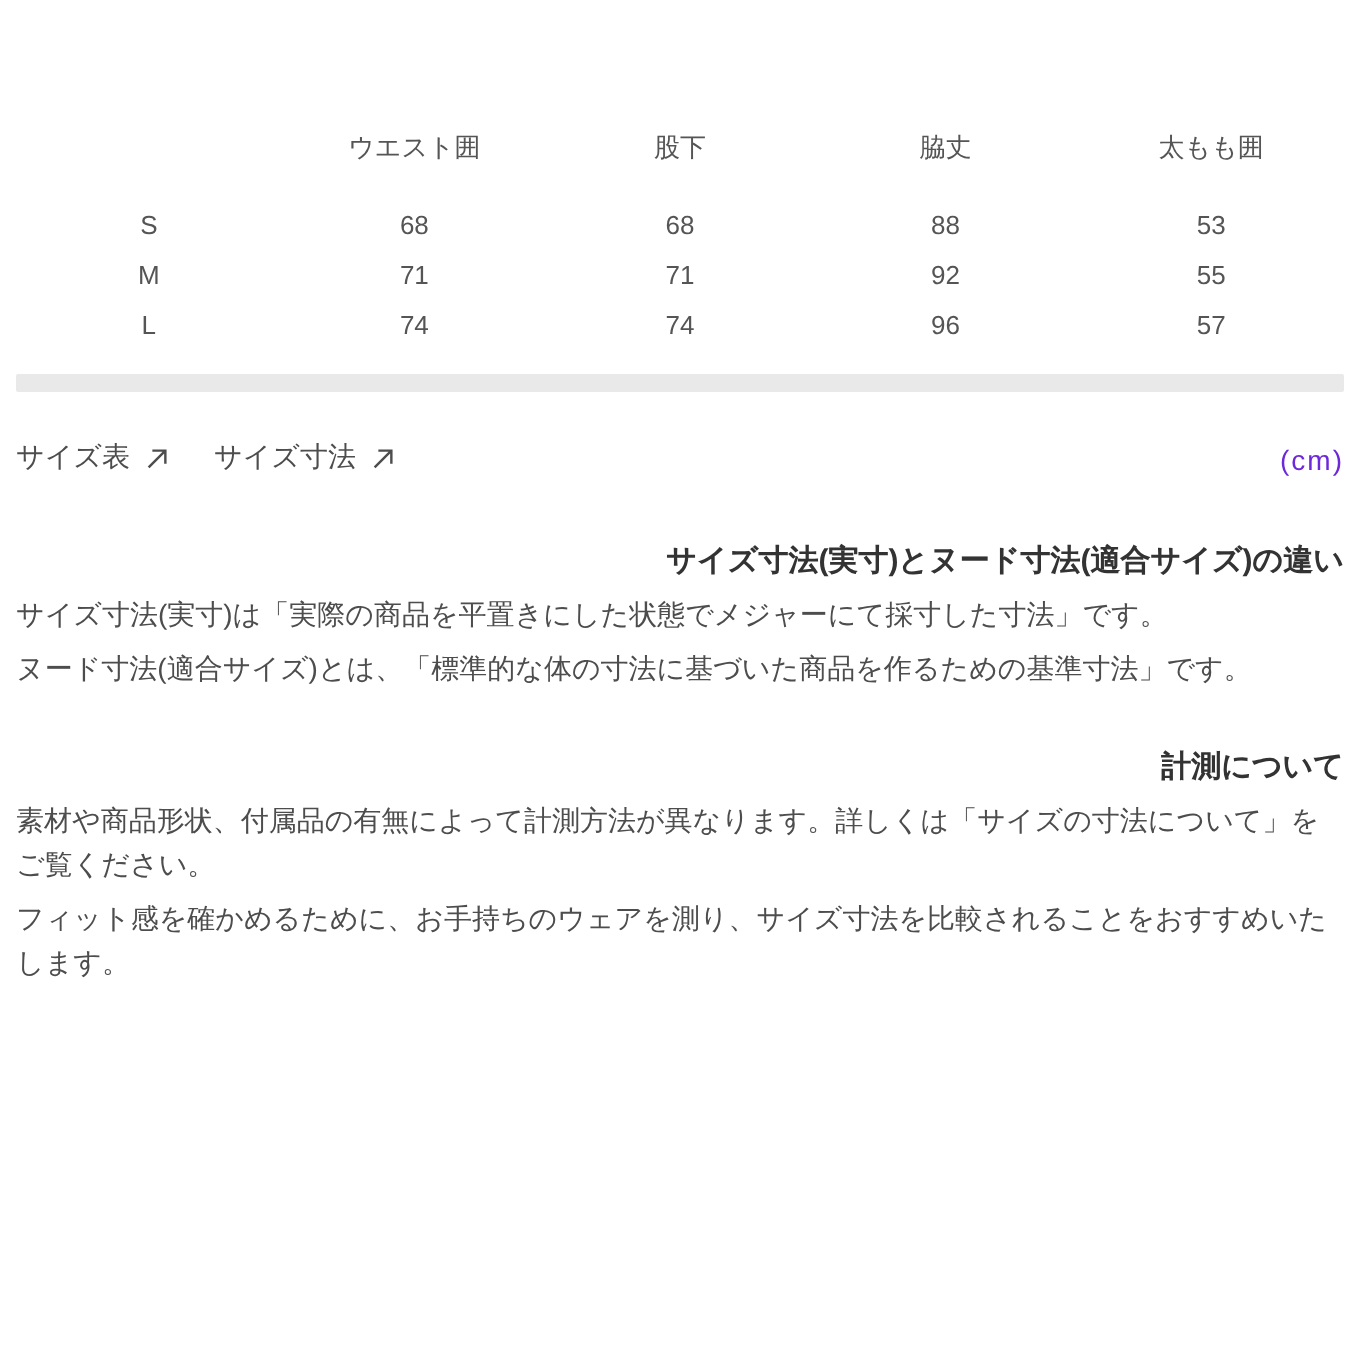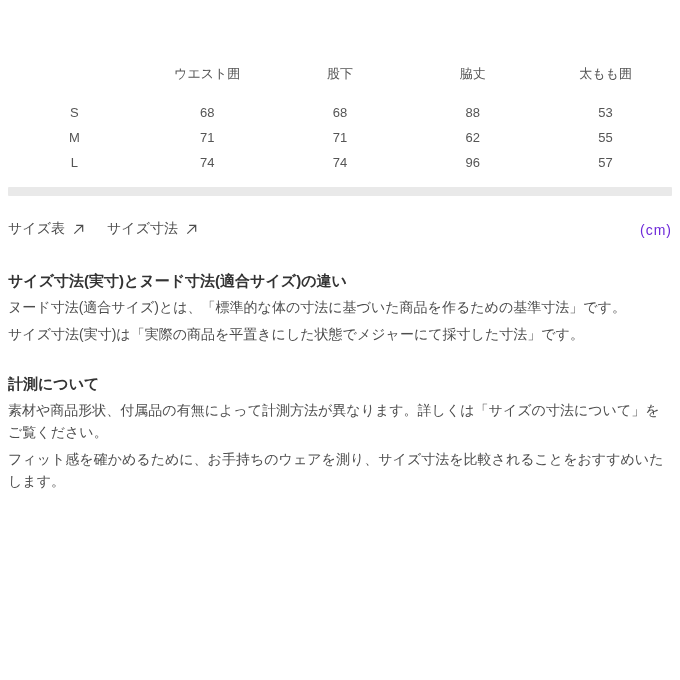--- a/index.html
+++ b/index.html
@@ -74,20 +74,21 @@
 
   
   .section { margin-top: 32px; }
   .section:last-of-type { margin-top: 28px; }
   .section-heading {
     font-size: 15px;
     font-weight: bold;
     color: #333333;
     line-height: 22px;
     margin: 0 0 4px 0;
+    text-align: right;
   }
   .section p {
     font-size: 14px;
     line-height: 22px;
     margin: 0 0 5px 0;
     color: #4d4d4d;
     max-width: 662px;
   }
 </style>
 </head>
@@ -108,21 +109,21 @@
       <td>S</td>
       <td>68</td>
       <td>68</td>
       <td>88</td>
       <td>53</td>
     </tr>
     <tr>
       <td>M</td>
       <td>71</td>
       <td>71</td>
-      <td>62</td>
+      <td>92</td>
       <td>55</td>
     </tr>
     <tr>
       <td>L</td>
       <td>74</td>
       <td>74</td>
       <td>96</td>
       <td>57</td>
     </tr>
   </tbody>
@@ -145,21 +146,21 @@
       <svg width="13" height="13" viewBox="0 0 14 14" fill="none">
         <path d="M2.5 11.5 L11.5 2.5 M4.5 2.5 H11.5 V9.5" stroke="#4d4d4d" stroke-width="1.3"></path>
       </svg>
     </span>
   </a>
   <span class="unit">(cm)</span>
 </div>
 
 <div class="section">
   <h3 class="section-heading">サイズ寸法(実寸)とヌード寸法(適合サイズ)の違い</h3>
+  <p>サイズ寸法(実寸)は「実際の商品を平置きにした状態でメジャーにて採寸した寸法」です。</p>
   <p>ヌード寸法(適合サイズ)とは、「標準的な体の寸法に基づいた商品を作るための基準寸法」です。</p>
-  <p>サイズ寸法(実寸)は「実際の商品を平置きにした状態でメジャーにて採寸した寸法」です。</p>
 </div>
 
 <div class="section">
   <h3 class="section-heading">計測について</h3>
   <p>素材や商品形状、付属品の有無によって計測方法が異なります。詳しくは「サイズの寸法について」をご覧ください。</p>
   <p>フィット感を確かめるために、お手持ちのウェアを測り、サイズ寸法を比較されることをおすすめいたします。</p>
 </div>
 
 </body></html>

